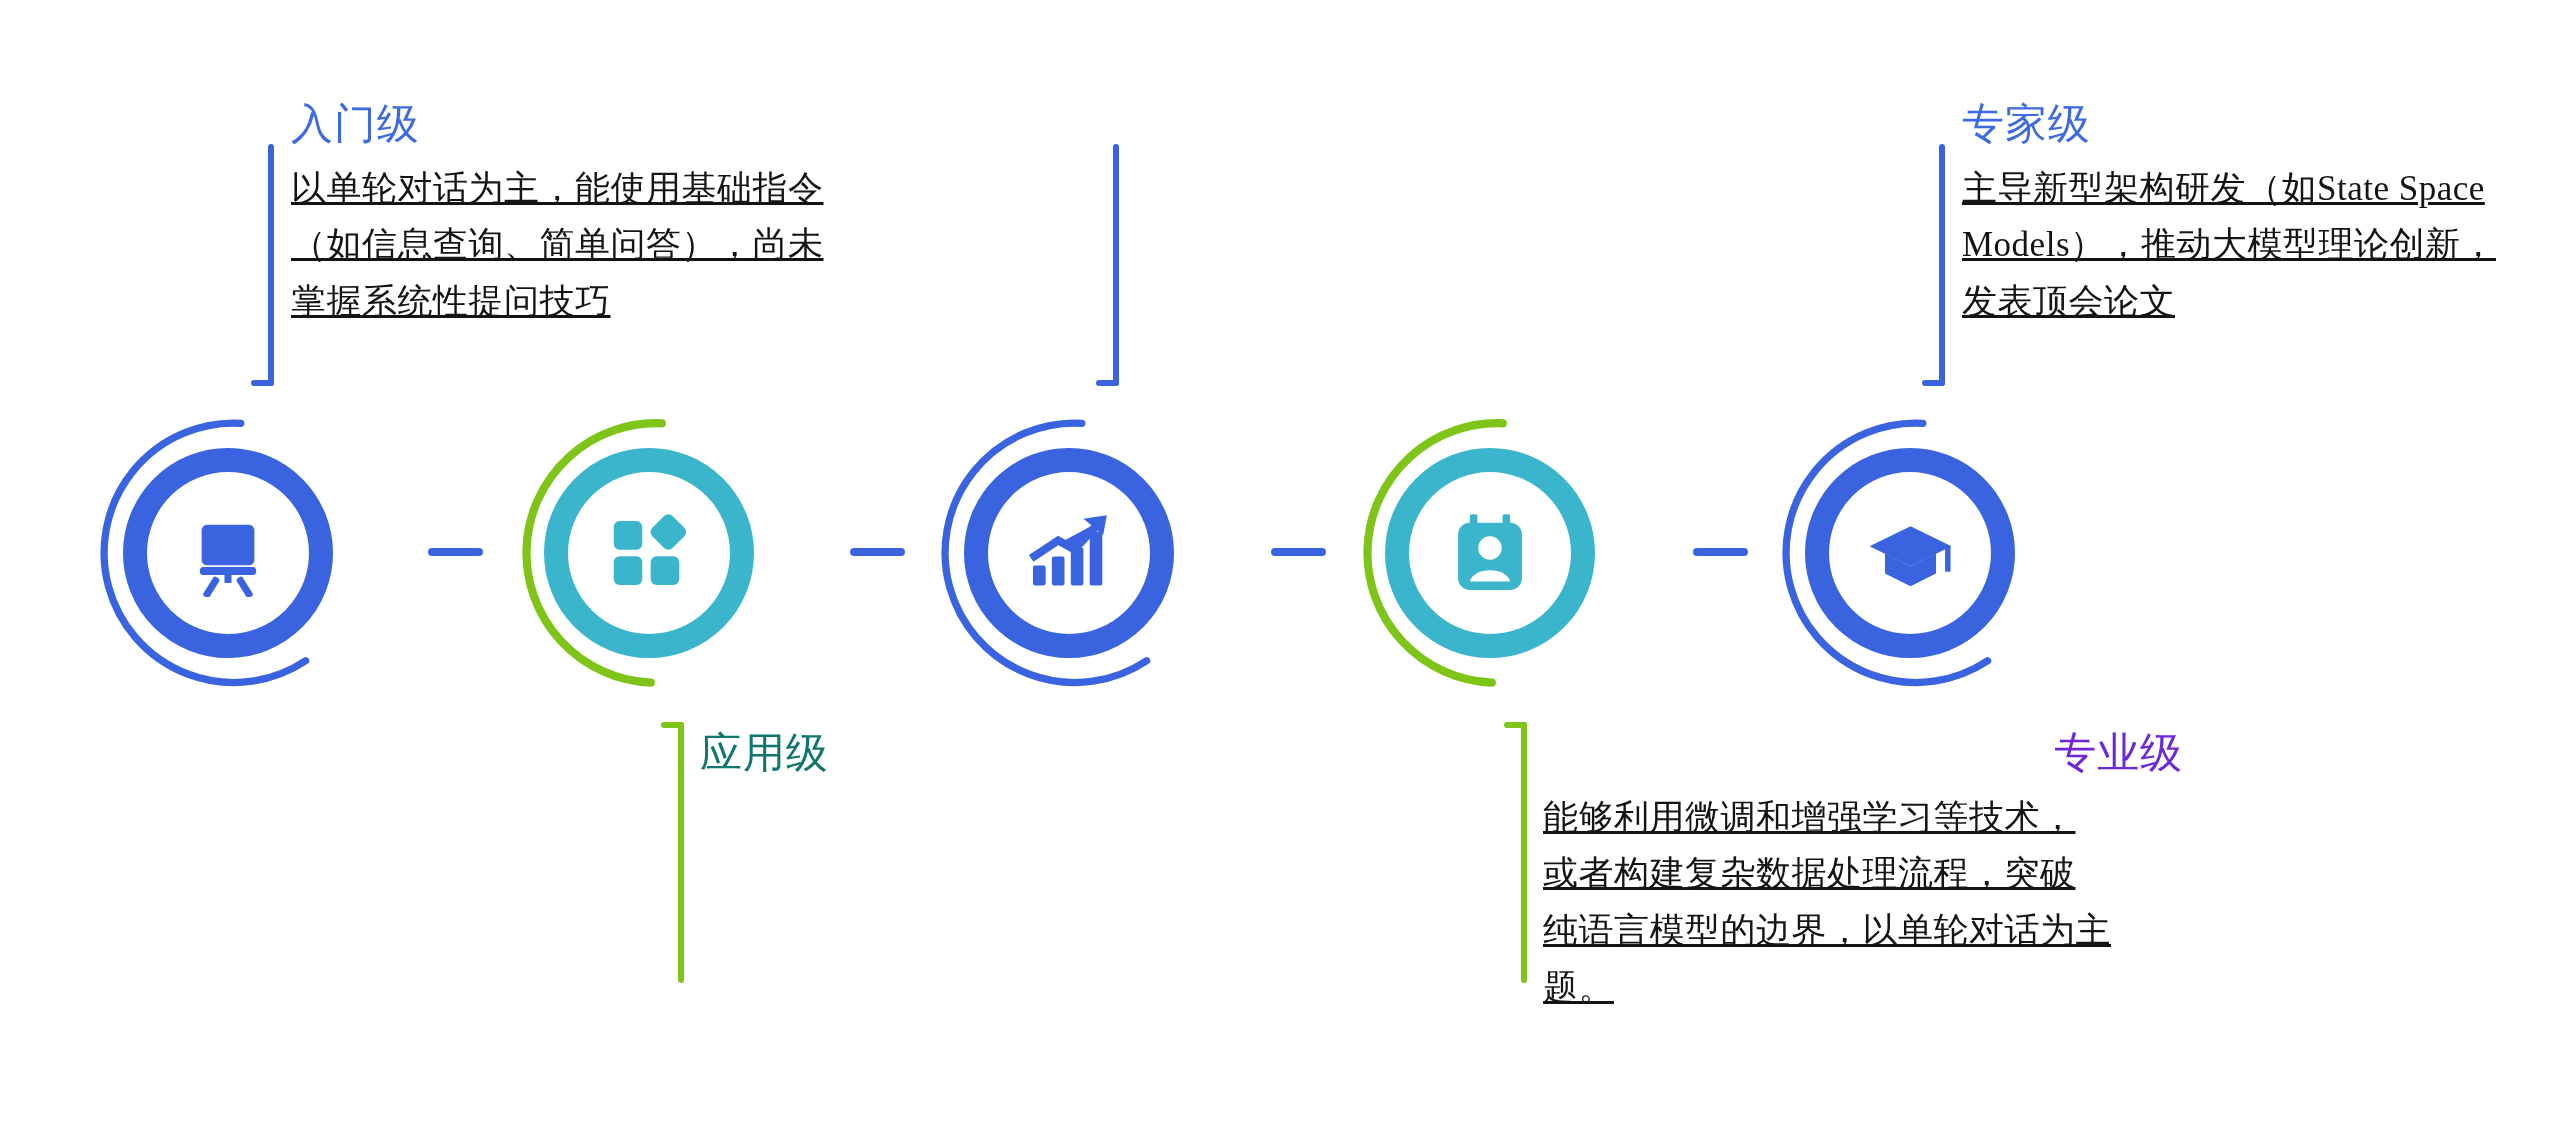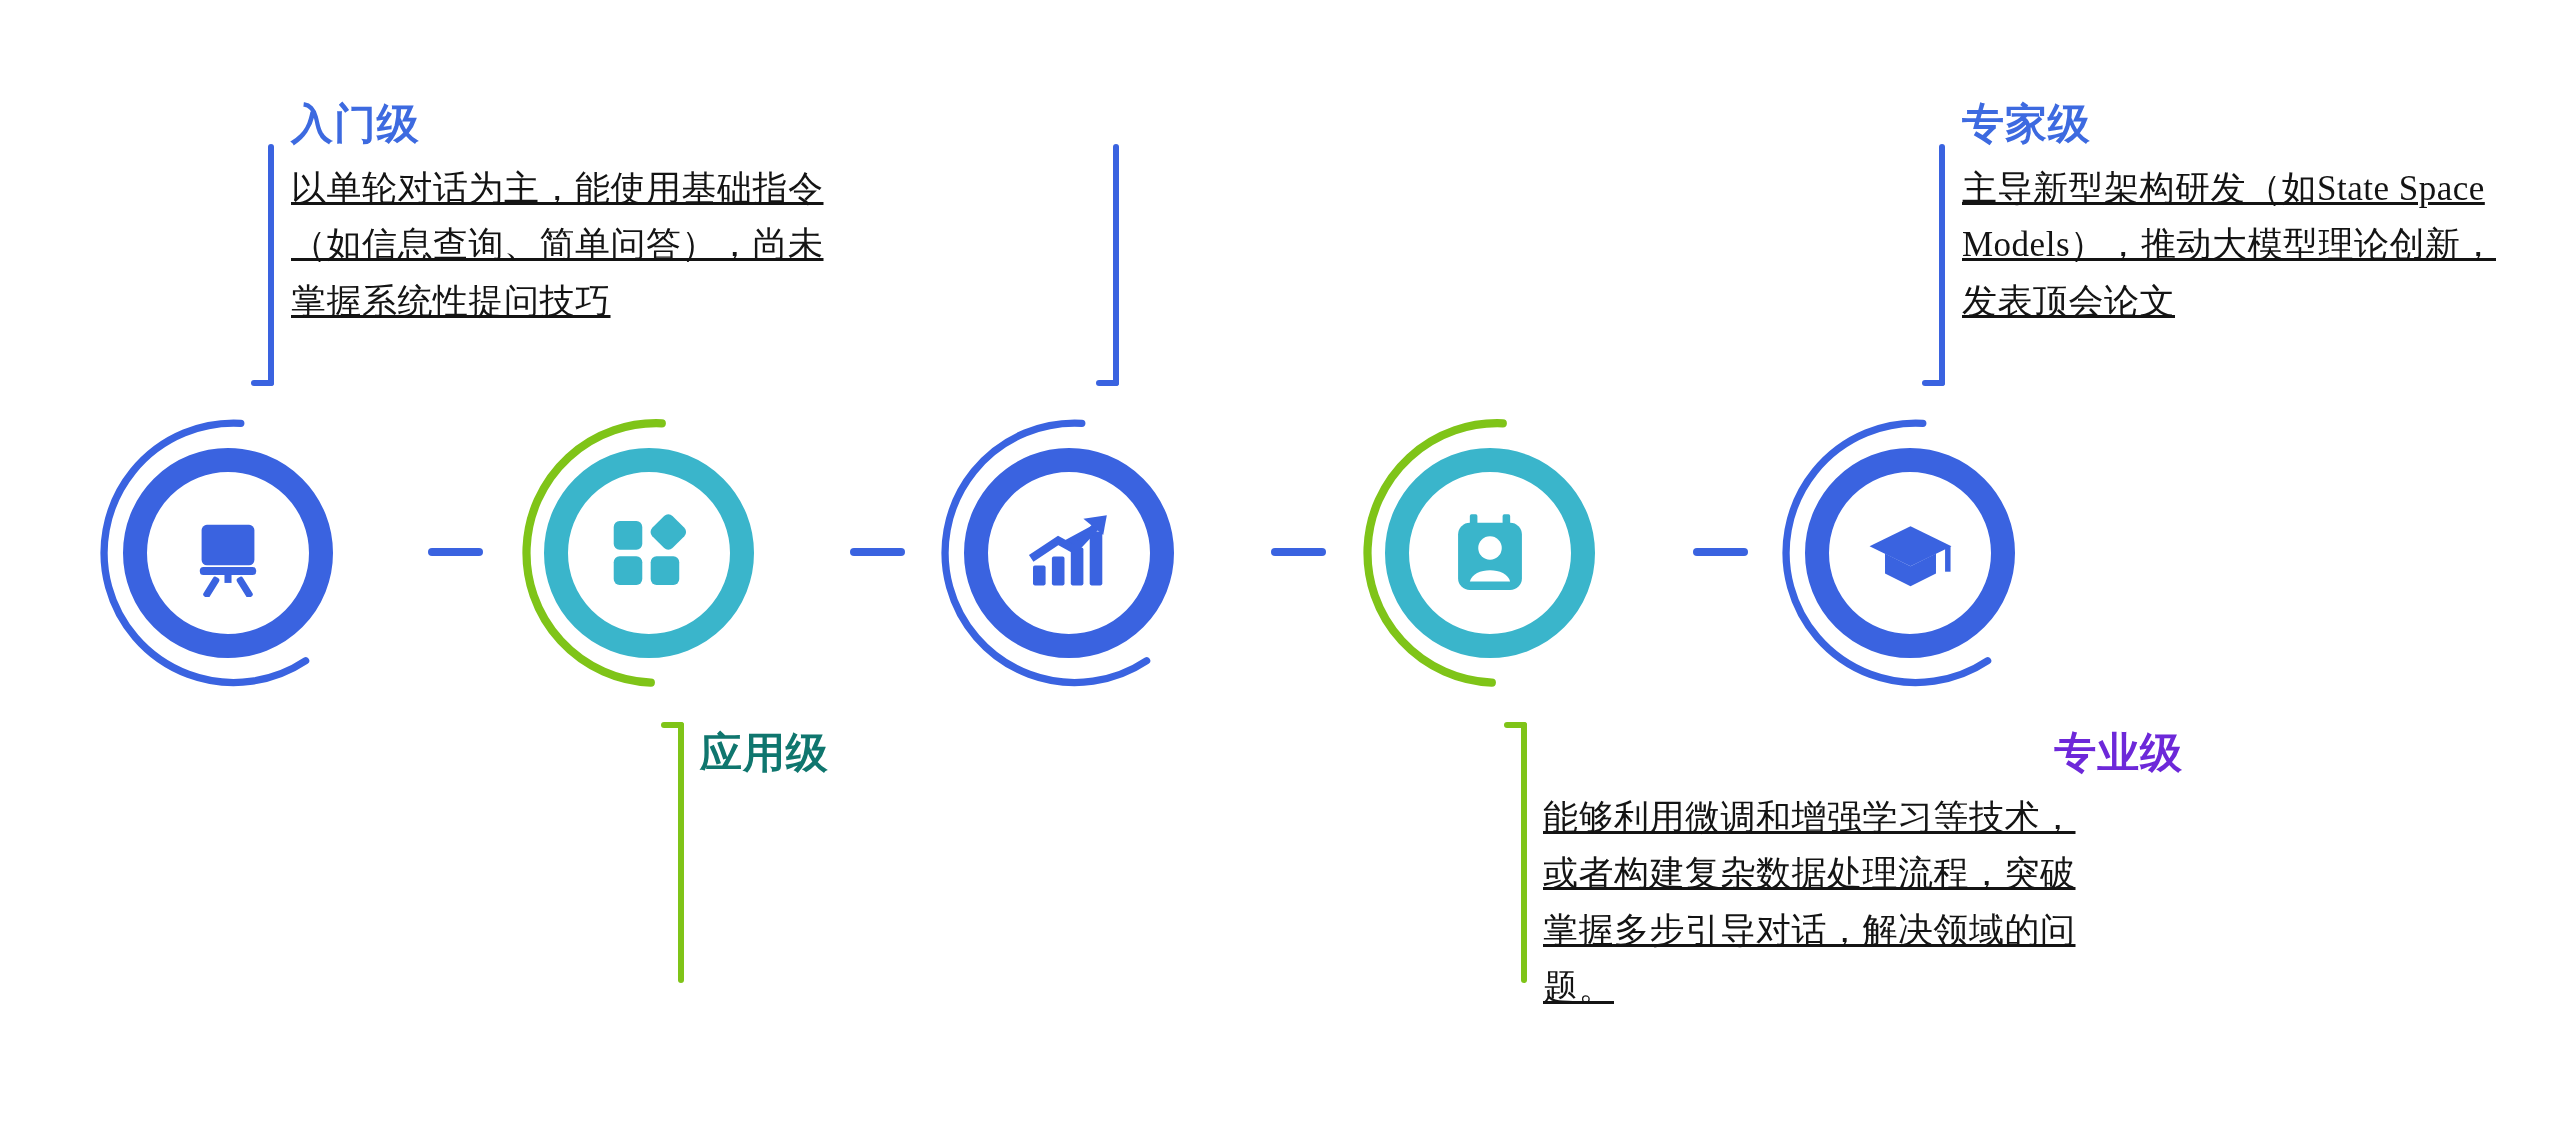--- a/index.html
+++ b/index.html
@@ -25,21 +25,21 @@
     height: 1123px;
   }
 
   
   .block {
     position: absolute;
     box-sizing: border-box;
   }
   .block-title {
     font-size: 42px;
-    font-weight: 700;
+    font-weight: 400;
     letter-spacing: 0.9px;
     line-height: 1.05;
     margin: 0 0 14.6px 0;
     white-space: nowrap;
   }
   .block-body {
     font-family: "Liberation Serif", "DejaVu Serif", serif;
     font-size: 35px;
     line-height: 1.62;
     color: #141414;
@@ -153,21 +153,21 @@
   </div>
 
   <div class="block bottom b4">
     <div class="block-title" style="color: #0f766e;">应用级</div>
   </div>
 
   <div class="block bottom b5">
     <div class="block-title" style="color: #6d28d9; text-align: right;">专业级</div>
     <div class="block-body" style="color: rgb(20, 20, 20);">能够利用微调和增强学习等技术，
 或者构建复杂数据处理流程，突破
-掌握多步引导对话，解决领域的问
+纯语言模型的边界，以单轮对话为主
 题。</div>
   </div>
 
   <div class="conn top" id="conn-1" style="left:251px; top:144px; height:242px; width:46px;">
     <div class="v" style="height: 242px; background: rgb(58, 99, 224);"></div>
     <div class="h" style="background: rgb(58, 99, 224);"></div>
   </div>
 
   <div class="conn top" id="conn-3" style="left:1096px; top:144px; height:242px; width:46px;">
     <div class="v" style="height: 242px; background: rgb(58, 99, 224);"></div>

